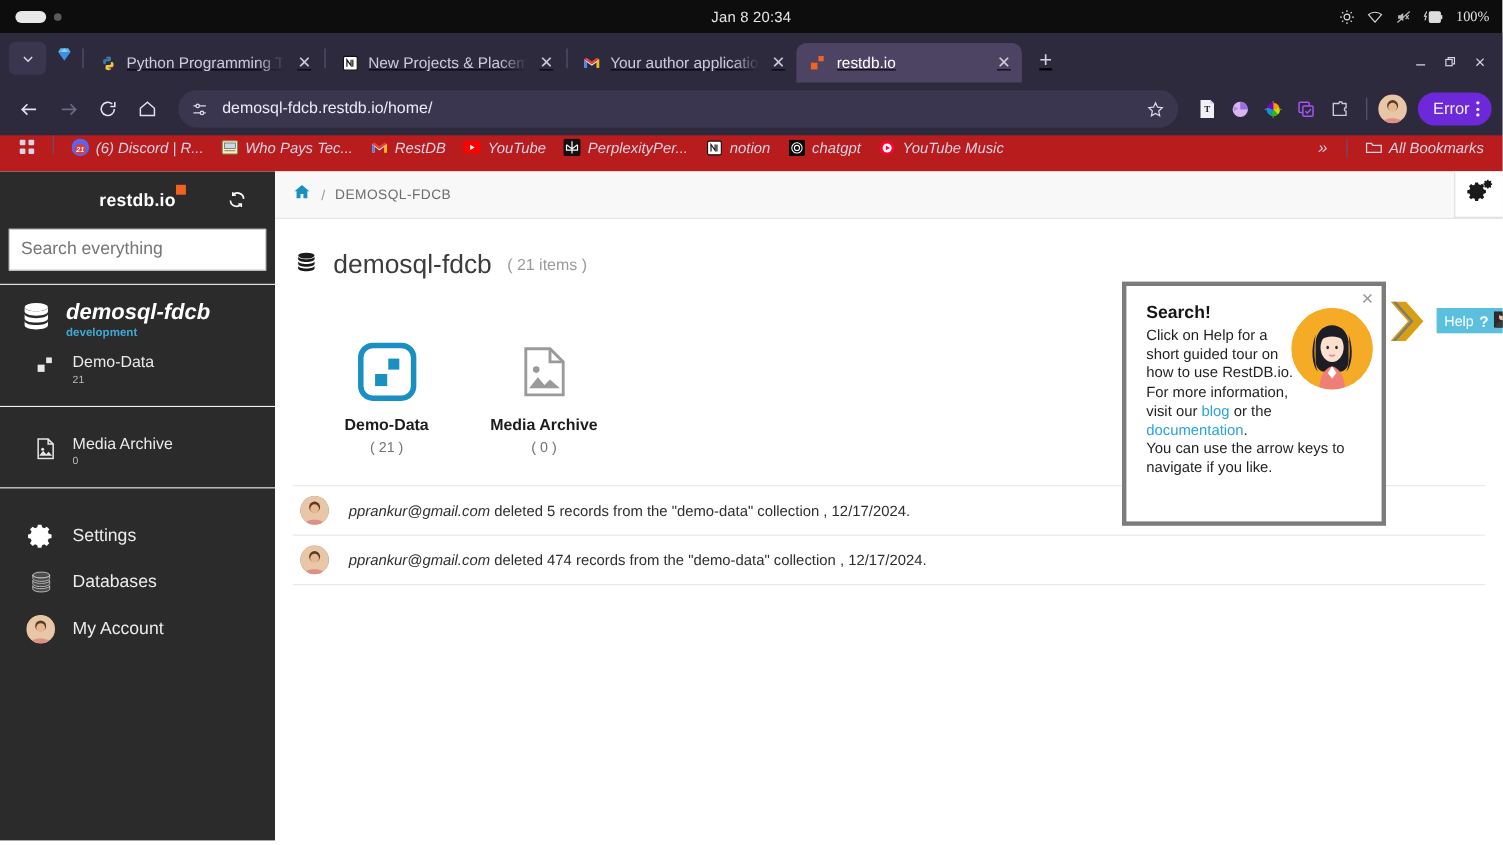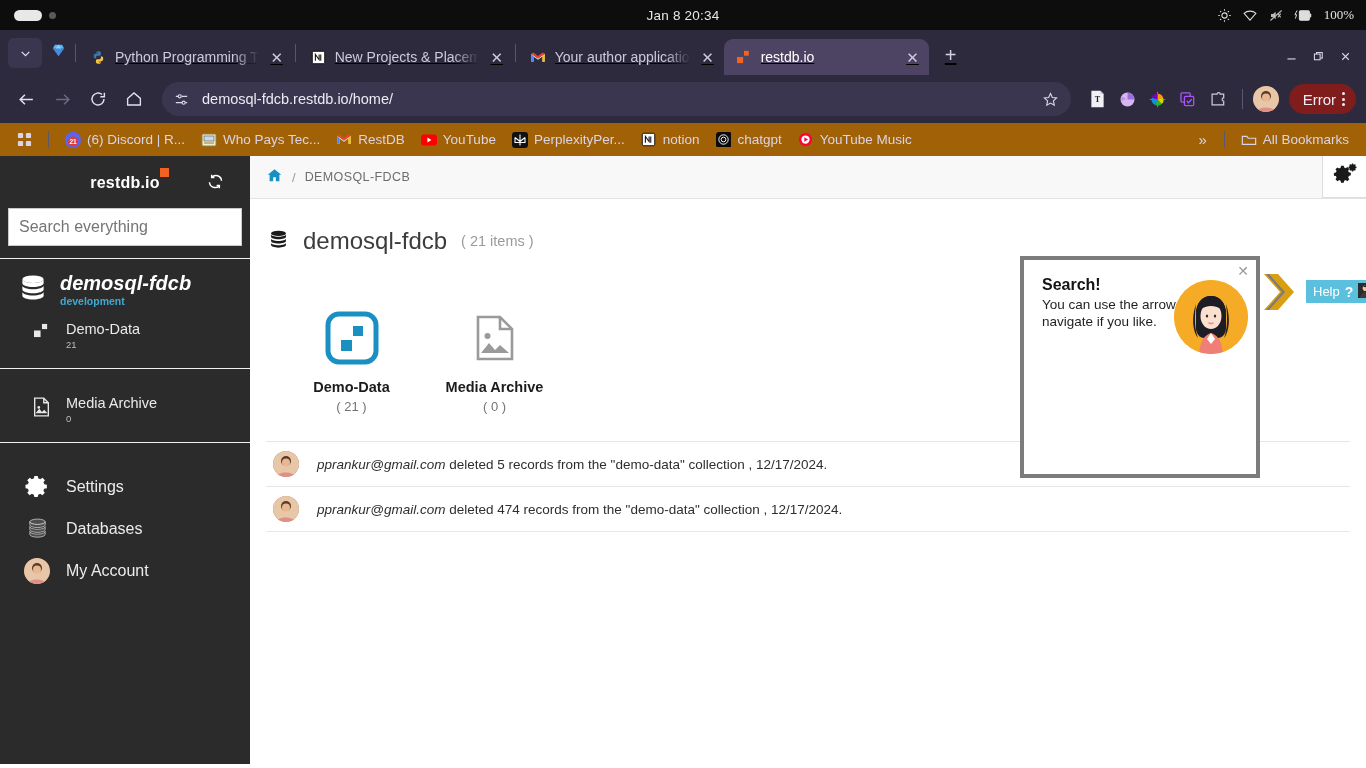--- a/index.html
+++ b/index.html
@@ -97,29 +97,29 @@
   }
   .star { width: 28px; flex: none; display: flex; align-items: center; justify-content: center; color: #ddd7ea; cursor:pointer;}
   .ext-icons { display: flex; align-items: center; gap: 13px; padding: 0 6px; }
   .ext-icons > * { cursor: pointer; display:flex; align-items:center; justify-content:center; }
   .tb-sep { width: 1px; height: 20px; background: #5c5675; margin: 0 6px; }
   .avatar-tb {
     width: 26px; height: 26px; border-radius: 50%; overflow: hidden; flex: none;
     background: #c08c6a; position: relative; cursor: pointer;
   }
   .err-btn {
-    height: 30px; background: #7f1d1d; border-radius: 15px; color: #f0edf7;
+    height: 30px; background: #6d28d9; border-radius: 15px; color: #f0edf7;
     display: flex; align-items: center; gap: 3px; padding: 0 8px 0 14px;
     font-size: 15px; margin-left: 6px; cursor: pointer; flex: none;
   }
   .kebab { display: flex; flex-direction: column; gap: 2.5px; padding: 0 3px; }
   .kebab i { width: 3px; height: 3px; background: #f0edf7; border-radius: 50%; display: block; }
 
   
-  #bookmarks { height: 33px; display: flex; align-items: center; padding: 0 10px; gap: 2px; background: #a16207; }
+  #bookmarks { height: 33px; display: flex; align-items: flex-start; padding: 0 10px; gap: 2px; background: #b91c1c; font-style: italic; }
   .bm {
     display: flex; align-items: center; gap: 6px; padding: 3px 7px;
     border-radius: 5px; cursor: pointer; white-space: nowrap;
   }
   .bm-label { font-size: 13.5px; color: #d9d4e6; }
   .bm-ico { width: 16px; height: 16px; flex: none; display:flex; align-items:center; justify-content:center; border-radius:3px; overflow:hidden;}
   .bm-sep { width: 1px; height: 17px; background: #5c5675; margin: 0 7px; }
   .bm-right { margin-left: auto; display: flex; align-items: center; gap: 2px; }
   .chev2 { color: #d9d4e6; font-size: 15px; padding: 2px 8px; cursor: pointer; }
 
@@ -755,20 +755,21 @@
             </svg>
         </span>
         <span class="log-txt"><em>pprankur@gmail.com</em><span> deleted 474 records from the "demo-data" collection , 12/17/2024.</span></span>
       </div>
     </div>
 
     <div id="welcome">
       <span class="wclose">✕</span>
       <div class="wbody">
         <div class="wtitle">Search!</div>
+        <div class="wtext"><span>Click on Help for a short guided tour on how to use RestDB.io. For more information, visit our </span><a>blog</a><span> or the </span><a>documentation</a><span>.</span></div>
         <div class="wtext2">You can use the arrow keys to navigate if you like.</div>
         <div class="wface">
           <svg width="74" height="74" viewBox="0 0 74 74">
             <circle cx="37" cy="37" r="37" fill="#f5ab25"></circle>
             <path d="M22 34c0-11 6-18 15-18s15 7 15 18v14c0 6-4 10-8 10H30c-4 0-8-4-8-10z" fill="#1d1d25"></path>
             <ellipse cx="37" cy="36" rx="10.5" ry="13" fill="#fbe0cf"></ellipse>
             <path d="M22 32c1-10 7-16 15-16s14 6 15 16c0 0-7-6-15-6s-15 6-15 6z" fill="#1d1d25"></path>
             <ellipse cx="33" cy="36" rx="1.2" ry="1.6" fill="#2b2b33"></ellipse>
             <ellipse cx="41" cy="36" rx="1.2" ry="1.6" fill="#2b2b33"></ellipse>
             <path d="M34.5 42.5c1.5 1.3 3.5 1.3 5 0" stroke="#e08f8f" stroke-width="1.6" fill="none"></path>

